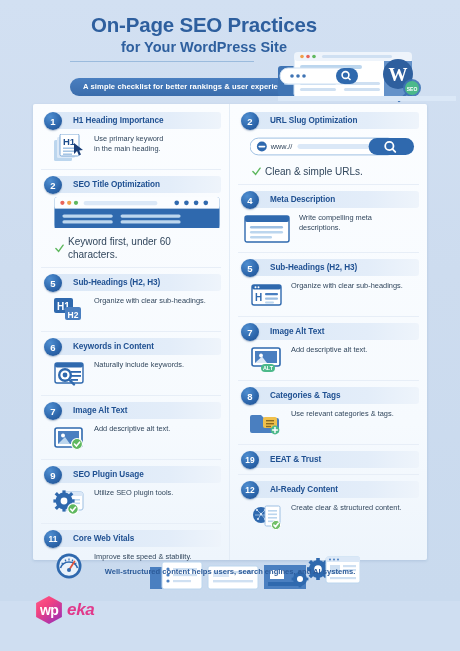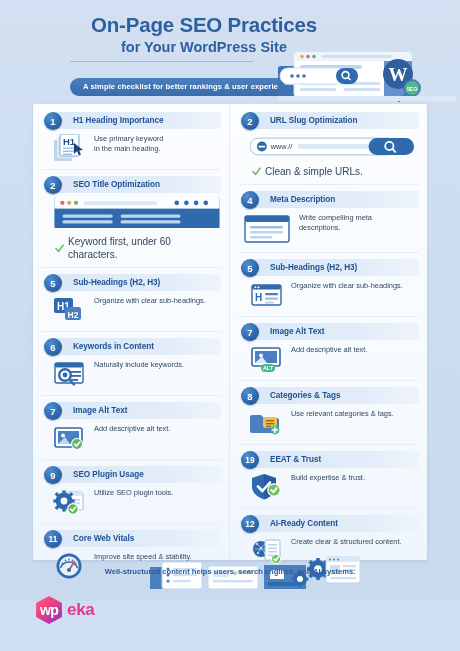--- a/index.html
+++ b/index.html
@@ -151,21 +151,21 @@
 
   .logo { position: absolute; left: 34px; top: 596px; display: flex; align-items: center; gap: 3px; }
   .logo-mark {
     width: 30px; height: 28px;
     background: linear-gradient(140deg,#ff5f8d 0%,#f4447f 35%,#b434a8 75%,#8a2fb0 100%);
     clip-path: polygon(50% 0%, 93% 25%, 93% 75%, 50% 100%, 7% 75%, 7% 25%);
     display: flex; align-items: center; justify-content: center;
     color: #fff; font-size: 14px; font-weight: bold;
     letter-spacing: -0.6px;
   }
-  .logo-text { color: #e1398b; font-size: 17px; font-weight: bold; letter-spacing: -0.3px; }
+  .logo-text { color: #e1398b; font-size: 17px; font-weight: bold; letter-spacing: -0.3px; font-style: italic; }
 </style>
 </head>
 <body>
 
 <div id="poster">
 
   <div class="header">
     <div class="title">On-Page SEO Practices</div>
     <div class="subtitle">for Your WordPress Site</div>
     <div class="title-rule"></div>
@@ -471,30 +471,20 @@
             <line x1="22.6" y1="21" x2="27.4" y2="21" stroke="#fff" stroke-width="1.5" stroke-linecap="round"></line>
           </svg>
           <div class="desc">Use relevant categories &amp; tags.</div>
         </div>
       </div>
 
       <div class="row">
         <div class="badge wide">19</div>
         <div class="rowhead">
           <span class="label">EEAT &amp; Trust</span>
-        </div>
-        <div class="rowbody">
-          <svg class="ico" viewBox="0 0 34 28">
-            <path d="M14 1 L26 5 V14 C26 20 20 24.5 14 26.5 C8 24.5 2 20 2 14 V5 Z" fill="#2f69ae"></path>
-            <path d="M14 1 L26 5 V14 C26 20 20 24.5 14 26.5 Z" fill="#1f4e8c" opacity=".45"></path>
-            <path d="M8 13.5 L12.4 18 L20 9.5" fill="none" stroke="#ffffff" stroke-width="2.6" stroke-linecap="round" stroke-linejoin="round"></path>
-            <circle cx="24" cy="17" r="6.2" fill="#73c06a" stroke="#ffffff" stroke-width="1.2"></circle>
-            <path d="M21.2 17 L23.3 19.2 L26.9 14.9" fill="none" stroke="#ffffff" stroke-width="1.8" stroke-linecap="round"></path>
-          </svg>
-          <div class="desc">Build expertise &amp; trust.</div>
         </div>
       </div>
 
       <div class="row">
         <div class="badge wide">12</div>
         <div class="rowhead">
           <span class="label">AI-Ready Content</span>
         </div>
         <div class="rowbody">
           <svg class="ico" viewBox="0 0 34 28">

